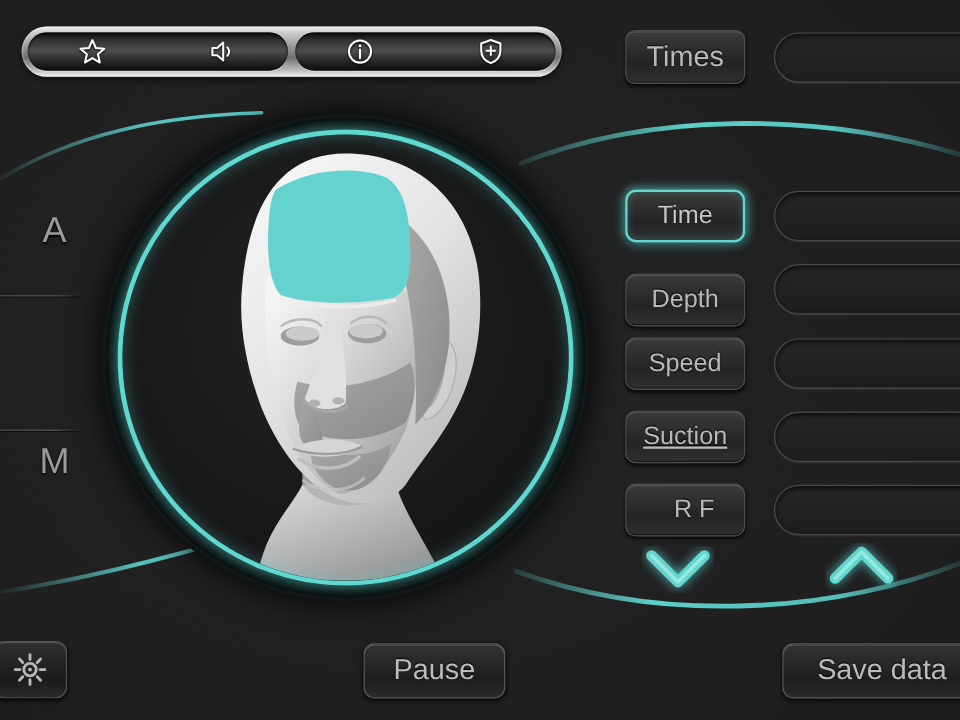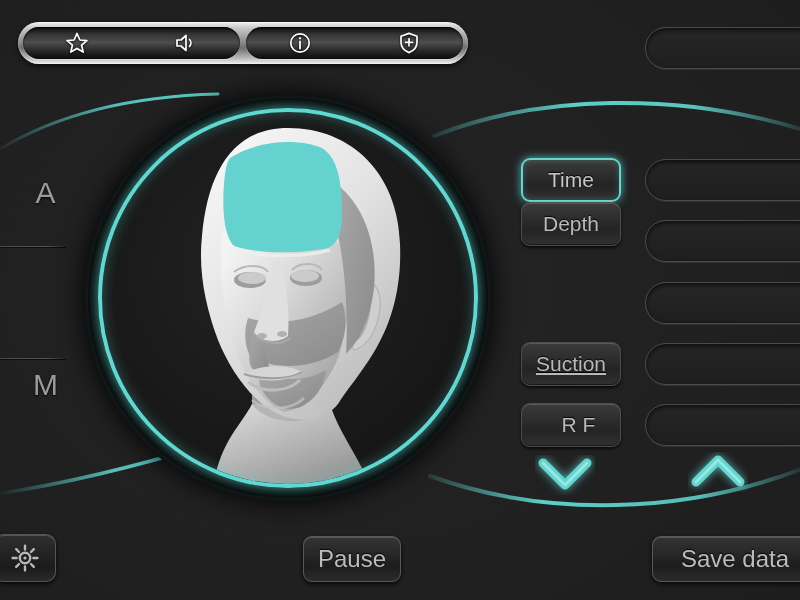--- a/index.html
+++ b/index.html
@@ -120,21 +120,21 @@
   }
   .bottom-btn{
     position:absolute; top:536px; height:46px; border-radius:9px; font-size:24px;
     background:linear-gradient(180deg,#333 0%,#262626 42%,#1d1d1d 66%,#2b2b2b 100%);
     border:1px solid #585858;
     box-shadow:0 2px 4px rgba(0,0,0,.8), inset 0 1px 0 rgba(255,255,255,.2);
     color:#bcbcbc; display:flex; align-items:center; justify-content:center;
     text-shadow:0 -1px 1px rgba(0,0,0,.9); cursor:pointer; user-select:none;
   }
   .start-btn{ left:146px; width:112px; }
-  .pause-btn{ left:303px; width:98px; }
+  .pause-btn{ left:303px; width:118px; }
   .save-btn{ left:652px; width:166px; }
 </style>
 </head>
 <body>
 
 <div id="app">
 
   <div class="arc" style="left:-10px;top:92px;width:230px;height:70px;">
     <svg width="230" height="70">
         <defs>
@@ -308,28 +308,30 @@
         <path d="M142 262 C158 252 186 252 200 260 C186 270 158 272 142 262 Z" fill="#d5d5d5"></path>
         <path d="M142 262 C160 268 186 268 200 260" fill="none" stroke="#9e9e9e" stroke-width="2"></path>
         <path d="M146 270 C162 282 186 280 198 268" fill="none" stroke="#bdbdbd" stroke-width="3"></path>
 
         <path d="M150 288 C166 300 190 298 202 286" fill="none" stroke="#c5c5c5" stroke-width="2.5" opacity=".7"></path>
       </svg>
     </div>
     <div class="head-glow"></div>
   </div>
 
+  <div class="btn3d times-btn">Times</div>
   <div class="times-field"></div>
 
   <div class="btn3d param sel" style="top:158px;">Time</div>
   <div class="pfield" style="top:159px;"></div>
 
-  <div class="btn3d param" style="top:202px;text-align:center;">Depth</div>
+  <div class="btn3d param" style="top:228px;text-align:center;">Depth</div>
   <div class="pfield" style="top:220px;"></div>
 
+  <div class="btn3d param" style="top:281px;">Speed</div>
   <div class="pfield" style="top:282px;"></div>
 
   <div class="btn3d param" style="top:342px;text-decoration:underline;">Suction</div>
   <div class="pfield" style="top:343px;"></div>
 
   <div class="btn3d param" style="top:403px;padding-left:15px;">R F</div>
   <div class="pfield" style="top:404px;"></div>
 
   <div class="chev" style="left:535px;top:455px;">
     <svg width="60" height="40" viewBox="0 0 60 40">

